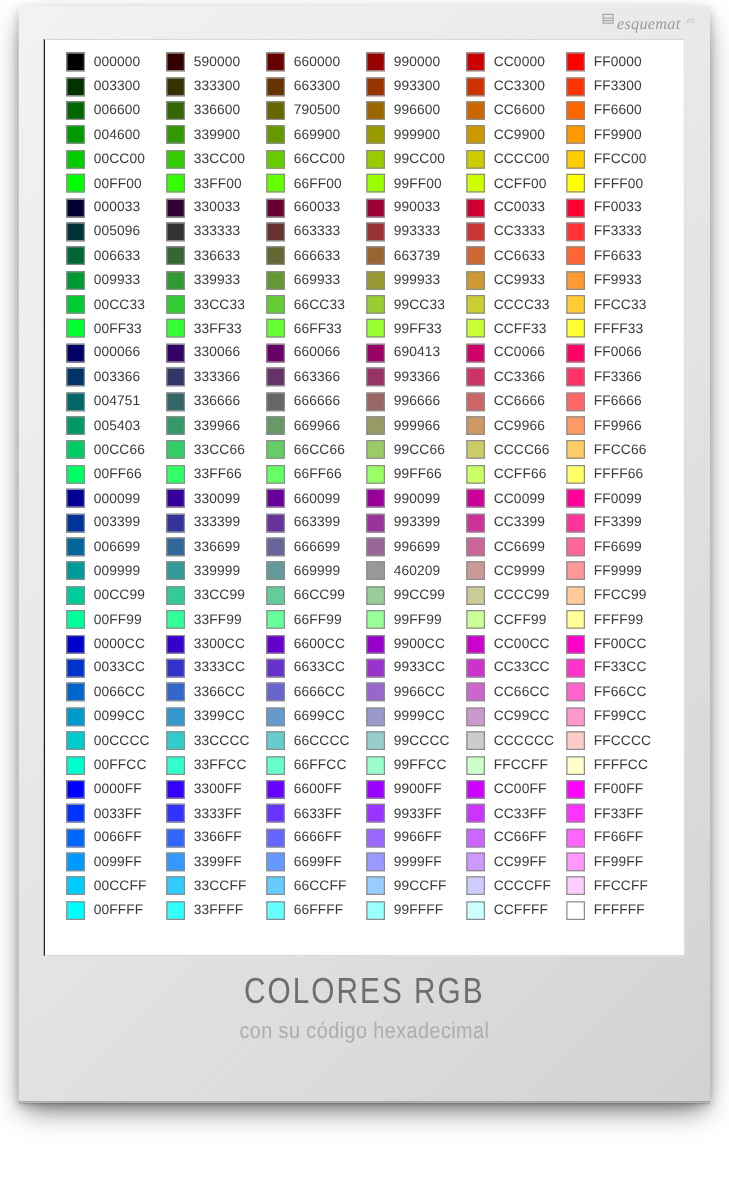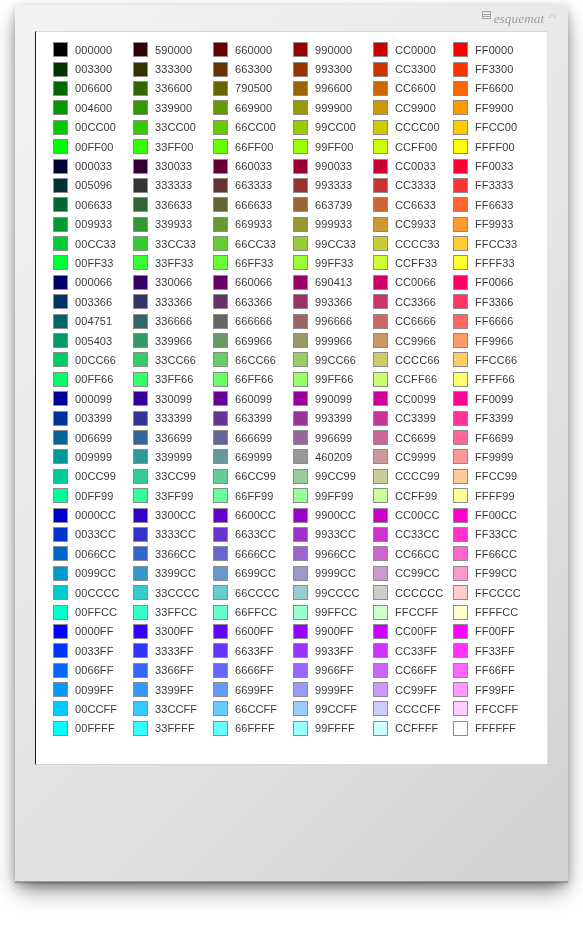--- a/index.html
+++ b/index.html
@@ -990,14 +990,18 @@
           <div class="swatch" style="background: rgb(204, 255, 255);"></div>
           <div class="hexlabel">CCFFFF</div>
         </div>
         <div class="cell">
           <div class="swatch" style="background: rgb(255, 255, 255);"></div>
           <div class="hexlabel">FFFFFF</div>
         </div>
       </div>
   </div>
 
+  <div id="caption">
+    <div id="caption-title">COLORES RGB</div>
+    <div id="caption-sub">con su código hexadecimal</div>
+  </div>
 
 </div>
 
 </body></html>

